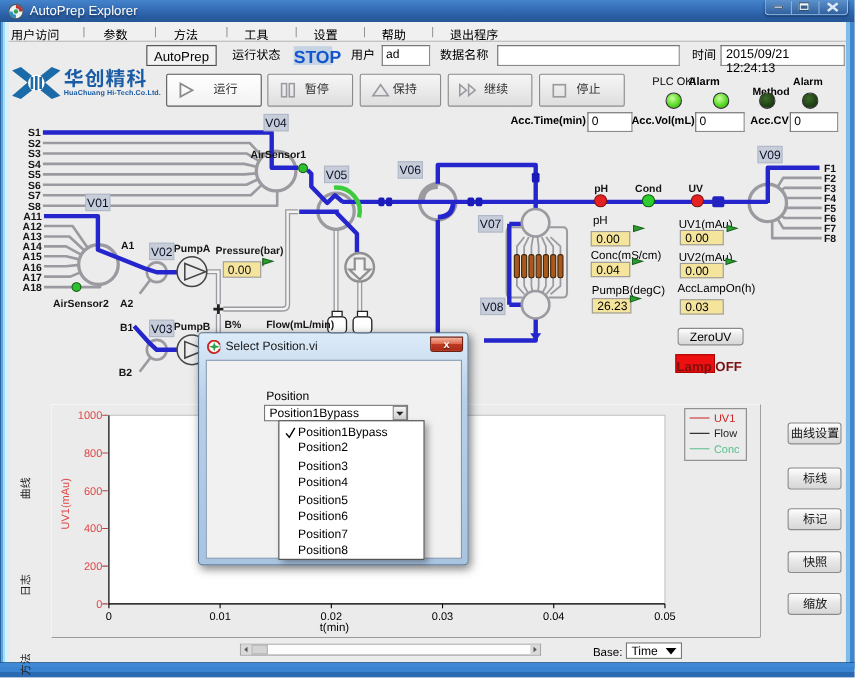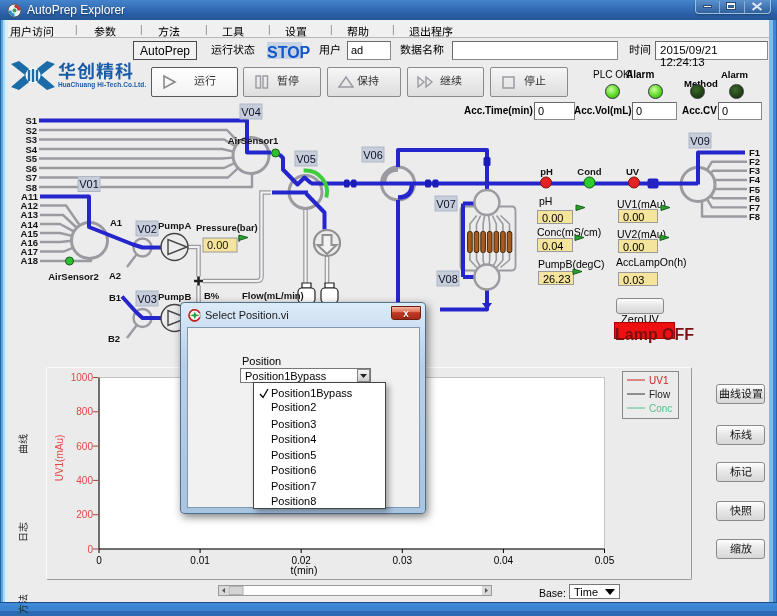--- a/index.html
+++ b/index.html
@@ -393,22 +393,22 @@
     <path d="M1,1 L10,3.5 L1,6.5 Z" fill="#2f9e2f" stroke="#14641c"></path>
   </svg>
 <div class="ab" style="left:617px;top:228px;font-size:10.5px;color:#000">UV2(mAu)</div>
 <div class="ab ybox" style="left:618px;top:239px;width:40px;height:14px">0.00</div>
 <svg class="ab" style="left:659px;top:234px" width="12" height="9">
     <path d="M1,8.5 V1"></path>
     <path d="M1,1 L10,3.5 L1,6.5 Z" fill="#2f9e2f" stroke="#14641c"></path>
   </svg>
 <div class="ab" style="left:616px;top:256px;font-size:10.5px;color:#000">AccLampOn(h)</div>
 <div class="ab ybox" style="left:618px;top:272px;width:40px;height:14px">0.03</div>
-<div class="ab btn3d" style="left:616px;top:298px;width:48px;height:16px;font-size:11px;text-align:center;padding-top:14px;color:#000">ZeroUV</div>
-<div class="ab" style="left:614px;top:322px;width:61px;height:17px;background:#ee1010;border:1px solid #a00;font-size:16px;font-weight:bold;color:#7a1010;text-align:center;padding-top:3px;white-space:nowrap">Lamp OFF</div>
+<div class="ab btn3d" style="left:616px;top:298px;width:60px;height:16px;font-size:11px;text-align:center;padding-top:2px;color:#000">ZeroUV</div>
+<div class="ab" style="left:614px;top:322px;width:36px;height:17px;background:#ee1010;border:1px solid #a00;font-size:12px;font-weight:bold;color:#7a1010;text-align:center;padding-top:3px;white-space:nowrap">Lamp OFF</div>
 <div class="ab" style="left:24px;top:444px;width:20px;height:12px;transform:translate(-50%,-50%) rotate(-90deg)">
     <svg class="ab" style="left:0px;top:0px;opacity:1" width="21" height="12">
       <g fill="#222" transform="translate(0,8.8) scale(0.010000,0.010000)">
         <path transform="translate(0.0,0)" d="M581 -830V-640H412V-830H338V-640H98V80H169V16H833V76H906V-640H654V-830ZM169 -57V-278H338V-57ZM833 -57H654V-278H833ZM412 -57V-278H581V-57ZM169 -350V-567H338V-350ZM833 -350H654V-567H833ZM412 -350V-567H581V-350Z"></path>
         <path transform="translate(1000.0,0)" d="M54 -54 70 18C162 -10 282 -46 398 -80L387 -144C264 -109 137 -74 54 -54ZM704 -780C754 -756 817 -717 849 -689L893 -736C861 -763 797 -800 748 -822ZM72 -423C86 -430 110 -436 232 -452C188 -387 149 -337 130 -317C99 -280 76 -255 54 -251C63 -232 74 -197 78 -182C99 -194 133 -204 384 -255C382 -270 382 -298 384 -318L185 -282C261 -372 337 -482 401 -592L338 -630C319 -593 297 -555 275 -519L148 -506C208 -591 266 -699 309 -804L239 -837C199 -717 126 -589 104 -556C82 -522 65 -499 47 -494C56 -474 68 -438 72 -423ZM887 -349C847 -286 793 -228 728 -178C712 -231 698 -295 688 -367L943 -415L931 -481L679 -434C674 -476 669 -520 666 -566L915 -604L903 -670L662 -634C659 -701 658 -770 658 -842H584C585 -767 587 -694 591 -623L433 -600L445 -532L595 -555C598 -509 603 -464 608 -421L413 -385L425 -317L617 -353C629 -270 645 -195 666 -133C581 -76 483 -31 381 0C399 17 418 44 428 62C522 29 611 -14 691 -66C732 24 786 77 857 77C926 77 949 44 963 -68C946 -75 922 -91 907 -108C902 -19 892 4 865 4C821 4 784 -37 753 -110C832 -170 900 -241 950 -319Z"></path>
       </g>
     </svg>
   </div>
 <div class="ab" style="left:24px;top:532px;width:20px;height:12px;transform:translate(-50%,-50%) rotate(-90deg)">
     <svg class="ab" style="left:0px;top:0px;opacity:1" width="21" height="12">

